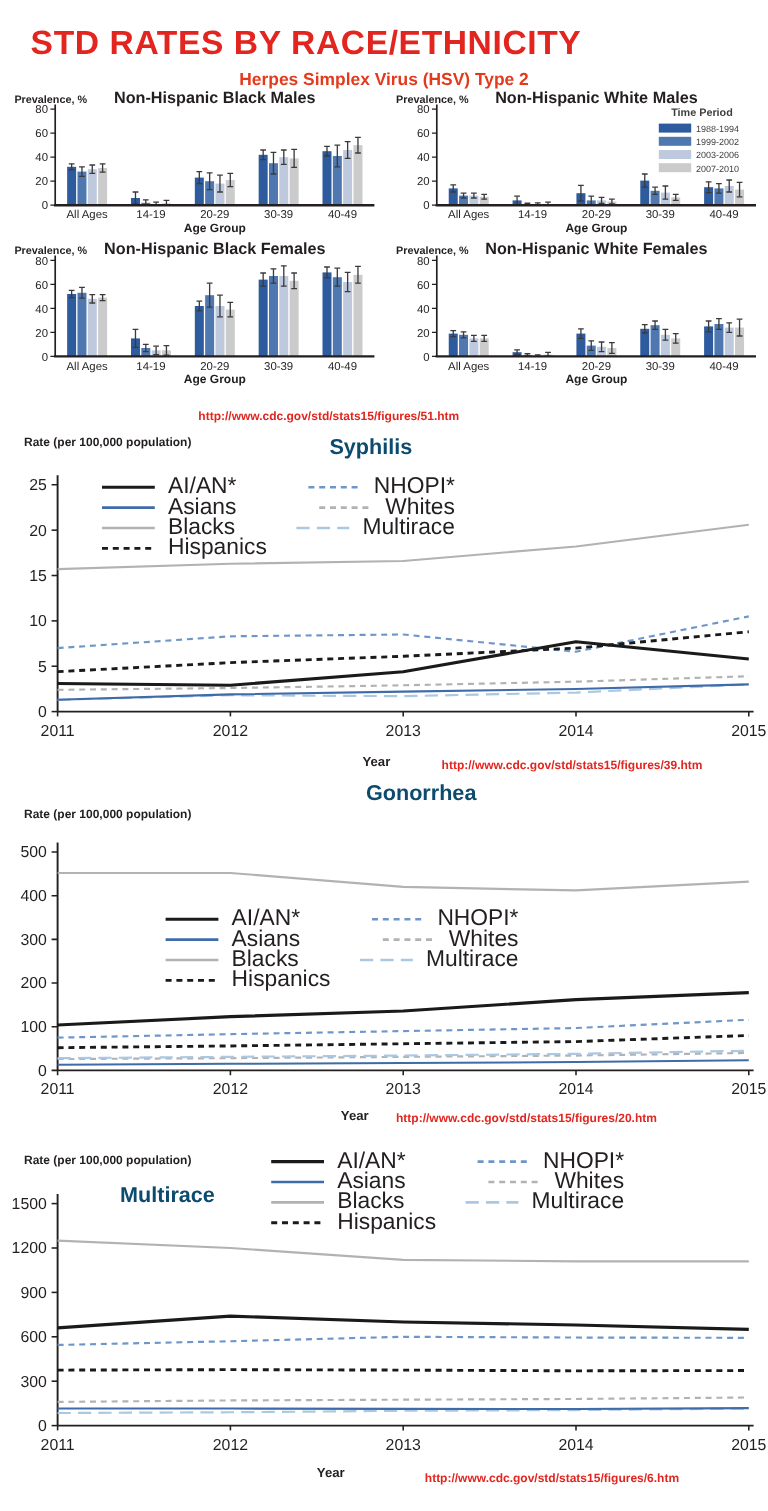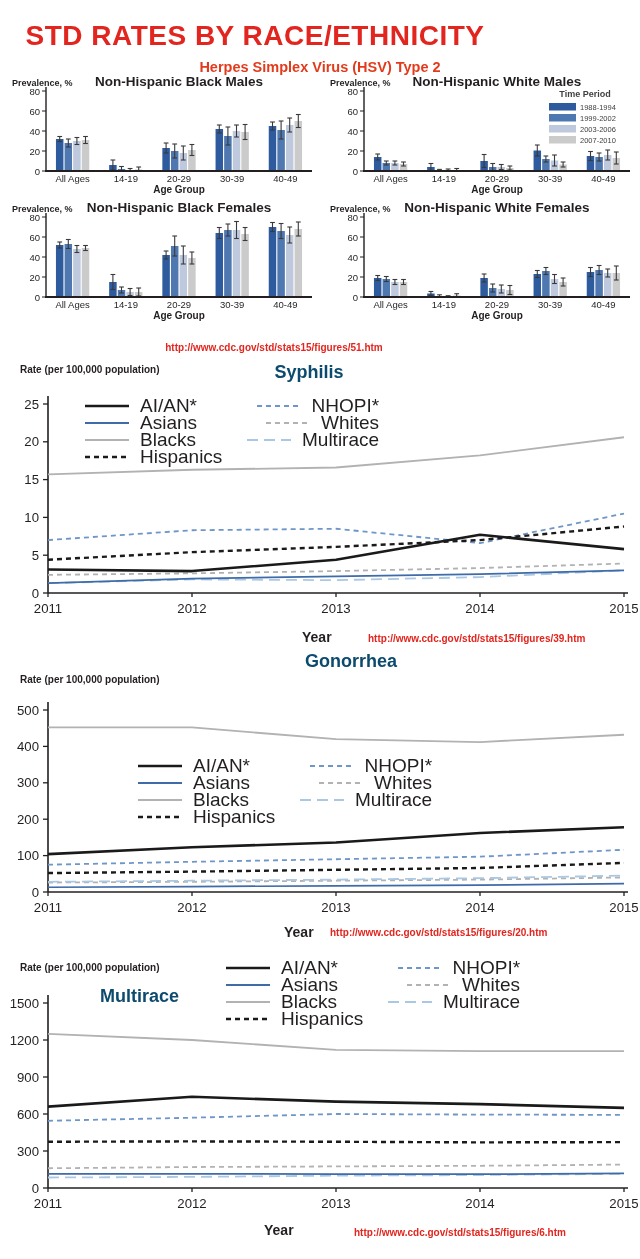--- a/index.html
+++ b/index.html
@@ -16,21 +16,21 @@
   #url1{top:342px;left:0;width:548px;text-align:center;}
   #url2{top:633px;left:368px;}
   #url3{top:927px;left:330px;text-align:center;}
   #url4{top:1227px;left:318px;padding-left:36px;}
   .rate-label{position:absolute;left:20px;font-size:10px;font-weight:bold;white-space:nowrap;}
   #rate-syph{top:364px;} #rate-gon{top:674px;} #rate-chl{top:962px;}
   .disease-title{position:absolute;font-size:18px;font-weight:bold;color:#0c4a6e;}
   #title-syph{top:362px;left:0;width:618px;text-align:center;}
   #title-gon{top:651px;left:0;width:622px;text-align:center;padding-left:40px;}
   #title-chl{top:986px;left:100px;}
-  .year-label{position:absolute;font-size:14px;font-weight:bold;}
+  .year-label{position:absolute;font-size:11px;font-weight:bold;}
   #year-syph{top:629px;left:302px;} #year-gon{top:924px;left:284px;} #year-chl{top:1222px;left:264px;}
   svg.linechart{position:absolute;left:0;width:640px;}
   #lc-syph{top:386px;height:234px;} #lc-gon{top:694px;height:228px;} #lc-chl{top:985px;height:235px;}
   .line-legend{position:absolute;display:flex;}
   #leg-syph{left:84px;top:397px;} #leg-gon{left:137px;top:757px;} #leg-chl{left:225px;top:959px;}
   .lcol{display:flex;flex-direction:column;width:162px;}
   .lcol:last-child{width:auto;align-items:flex-end;}
   .lrow{display:flex;align-items:center;height:17px;}
   .lrow svg{margin-right:10px;flex:0 0 auto;}
   .lrow span{font-size:19px;color:#231f20;white-space:nowrap;}

